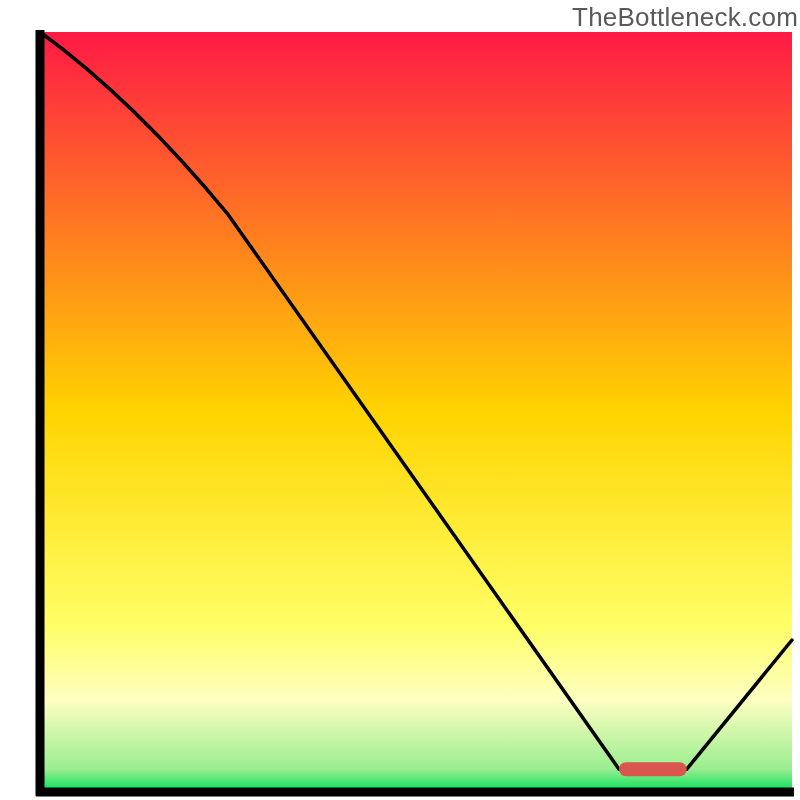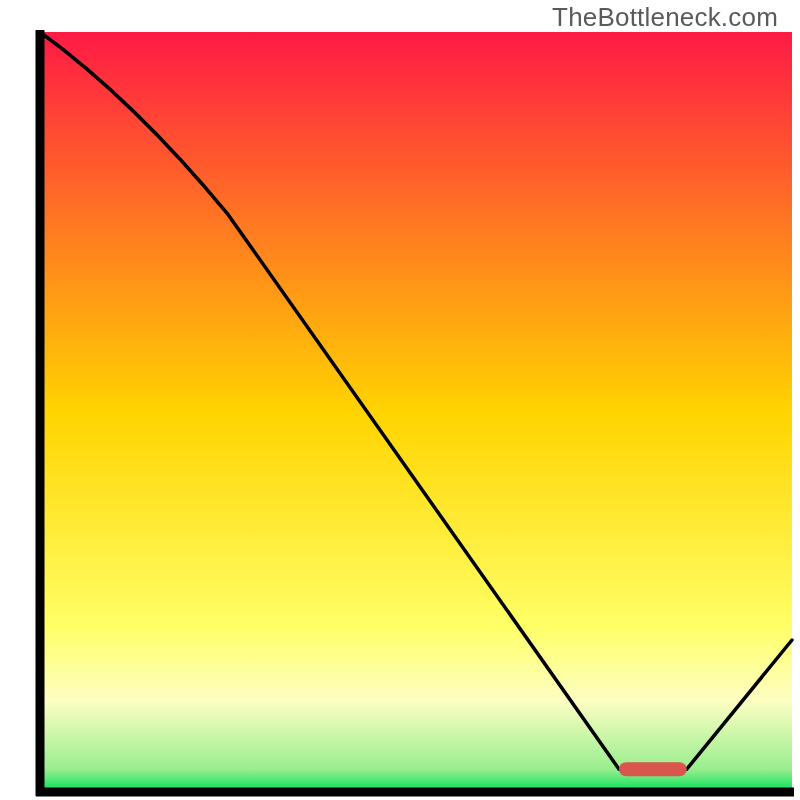--- a/index.html
+++ b/index.html
@@ -11,21 +11,21 @@
     font-family: Arial, Helvetica, sans-serif;
   }
   .container {
     position: relative;
     width: 800px;
     height: 800px;
   }
   .watermark {
     position: absolute;
     top: 2px;
-    right: 22px;
+    right: 2px;
     color: #5a5a5a;
     font-size: 26px;
     font-weight: 400;
     letter-spacing: 0.2px;
     z-index: 20;
   }
   svg.plot {
     position: absolute;
     top: 0;
     left: 0;

